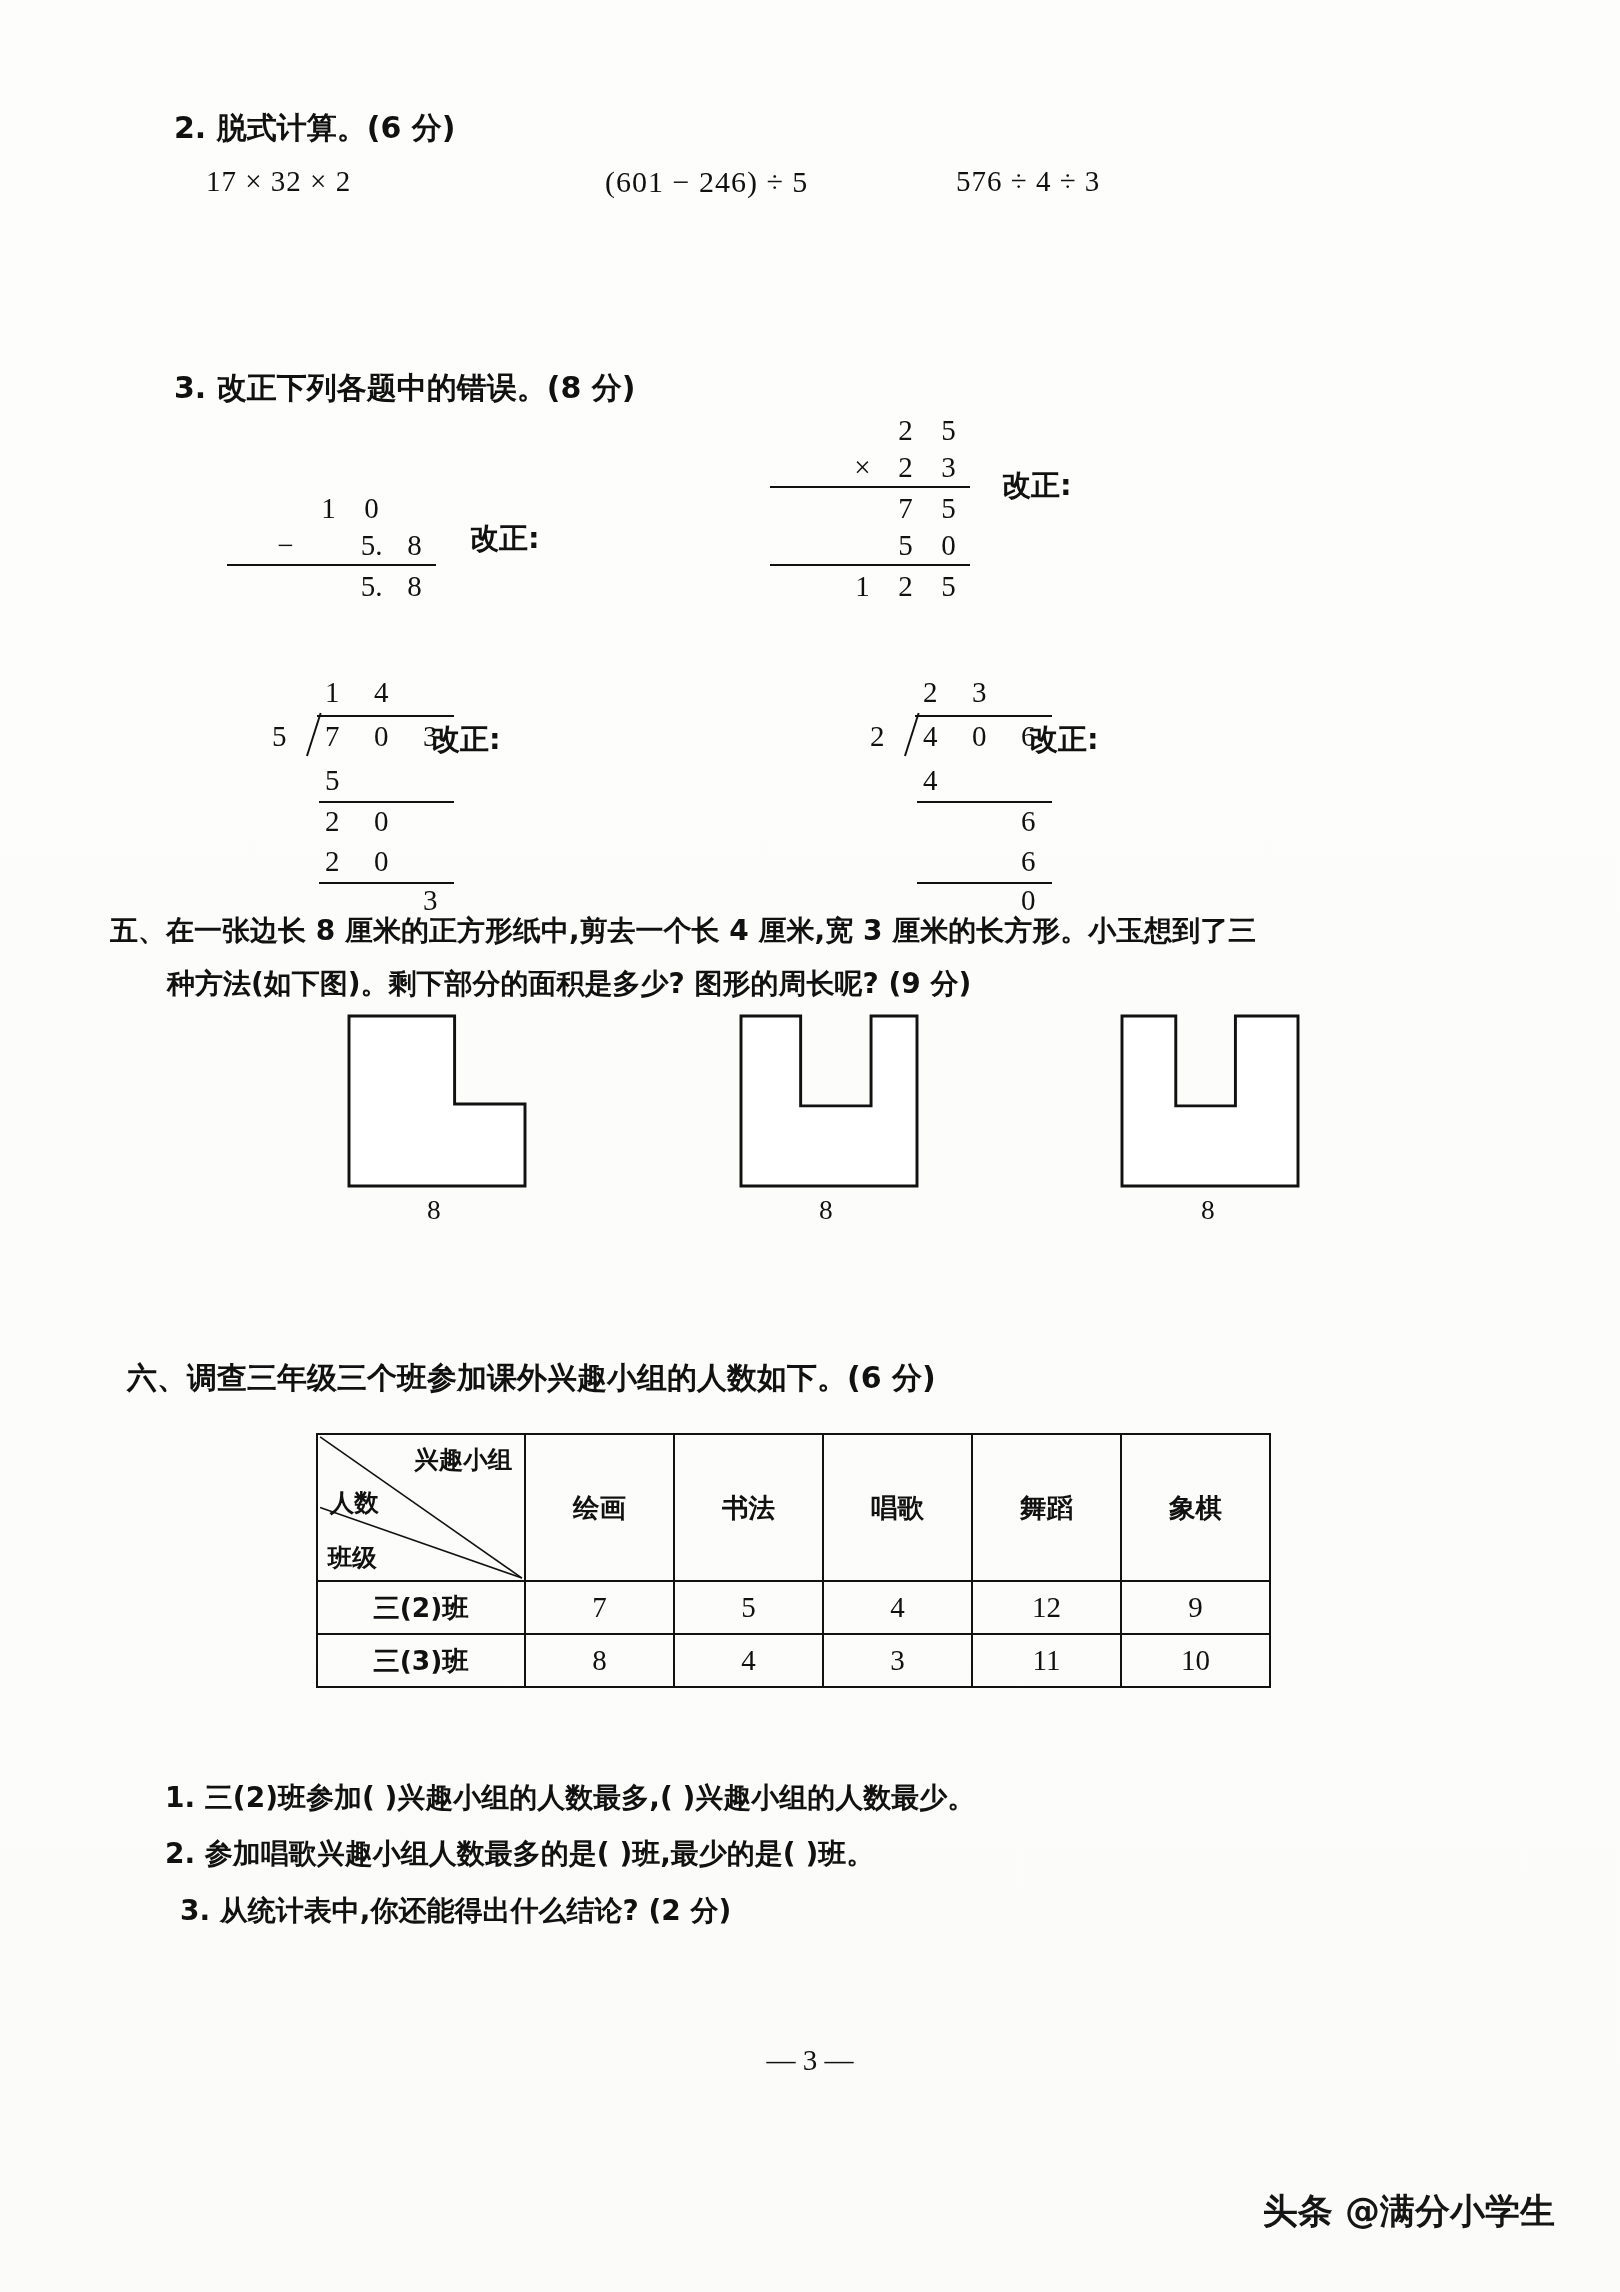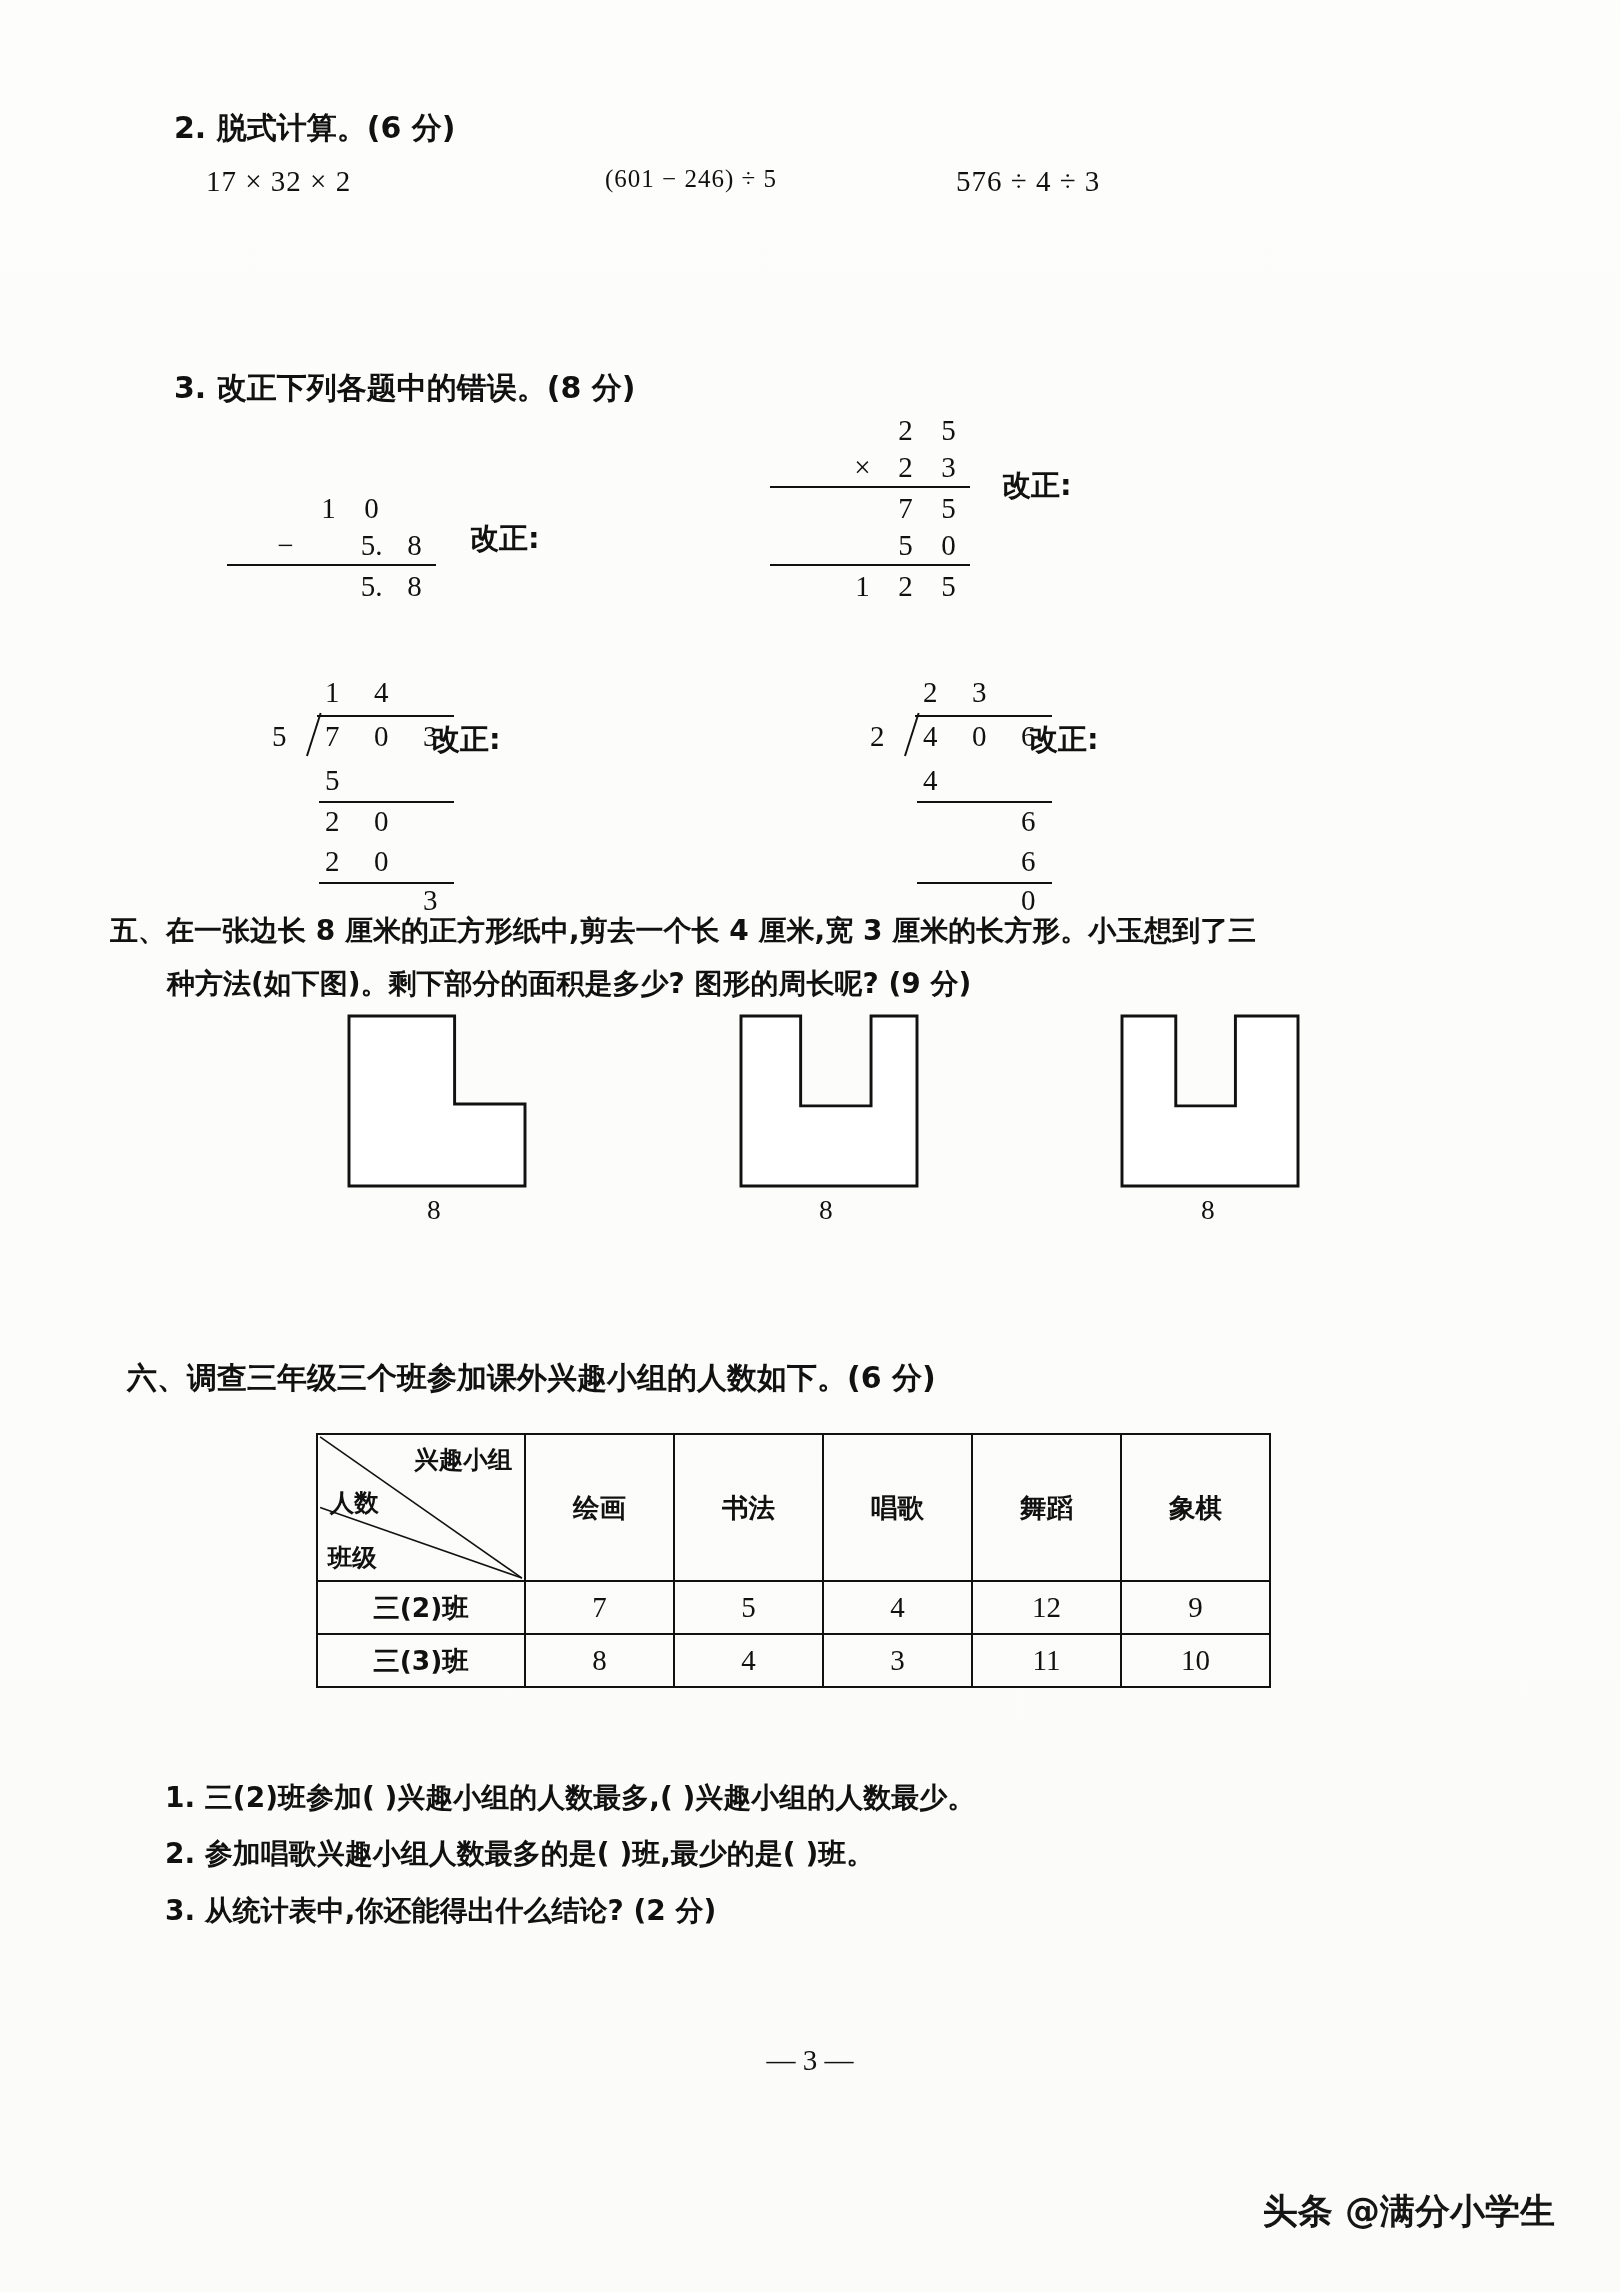--- a/index.html
+++ b/index.html
@@ -17,21 +17,21 @@
       linear-gradient(180deg,#fdfdfb 0%,#fcfcfa 40%,#fbfbf9 100%);
   }
   
   .cn { font-family:"DejaVu Sans","Liberation Sans",sans-serif; font-weight:700; }
   .num { font-family:Liberation Serif, serif; }
   .abs { position:absolute; white-space:nowrap; }
 
   
   #q2-title { left:174px; top:108px; font-size:30px; }
   #q2-expr-1 { left:206px; top:165px; font-size:29px; letter-spacing:1px; }
-  #q2-expr-2 { left:605px; top:165px; font-size:25px; letter-spacing:1px; }
+  #q2-expr-2 { left:605px; top:165px; font-size:30px; letter-spacing:1px; }
   #q2-expr-3 { left:956px; top:165px; font-size:29px; letter-spacing:1px; }
 
   
   #q3-title { left:174px; top:368px; font-size:30px; }
 
   
   .vblock { position:absolute; font-family:"Liberation Serif", serif; font-size:29px; }
   .vrow { display:flex; justify-content:flex-end; height:37px; align-items:center; }
   .vrow .d { width:43px; text-align:center; }
   .vrow .op { width:43px; text-align:center; }
@@ -79,21 +79,21 @@
   .corner-svg { position:absolute; left:0; top:0; }
   .corner-lbl { position:absolute; font-size:24.5px; font-weight:700;
                 font-family:"DejaVu Sans","Liberation Sans",sans-serif;text-align:right; }
   #corner-a { right:11.8px; top:7.8px; }
   #corner-b { left:11.8px; top:51px; }
   #corner-c { left:9.8px; top:106px; }
 
   .q6q { position:absolute; font-size:28px; }
   #q6-1 { left:165px; top:1779px; }
   #q6-2 { left:165px; top:1835px; }
-  #q6-3 { left:165px; top:1892px; }
+  #q6-3 { left:180px; top:1892px; }
 
   
   #pagenum { left:50%; top:2044px; transform:translateX(-50%); font-size:29px; }
   #watermark { right:65px; top:2188px; font-size:35px;
                font-family:"DejaVu Sans","Liberation Sans",sans-serif; font-weight:700; color:#151515; }
 </style>
 </head>
 <body>
 
 <div class="page">

